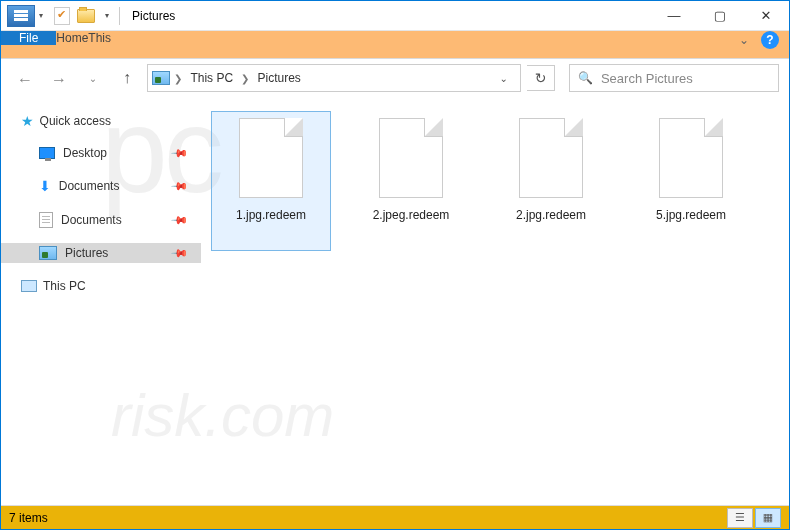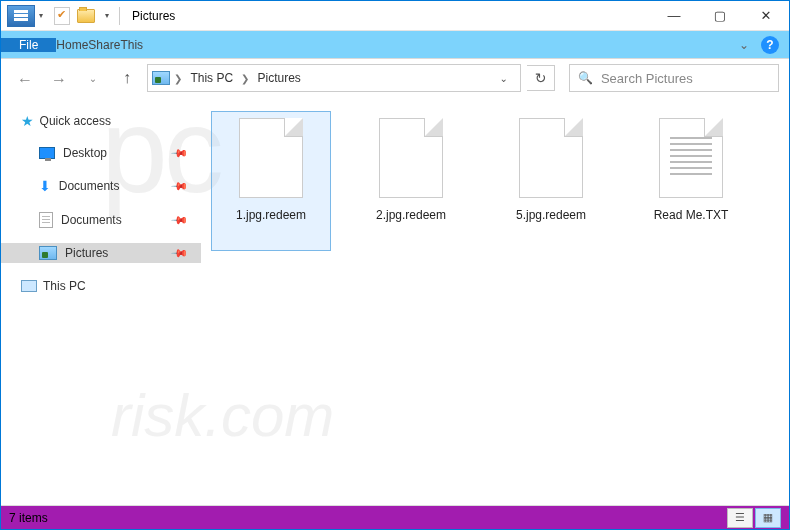--- a/index.html
+++ b/index.html
@@ -19,21 +19,21 @@
   .folder-mini { width:18px; height:14px; background: linear-gradient(#ffe9a8,#f3c34b); border:1px solid #d9a93c; border-radius:1px; position:relative;}
   .folder-mini::before{content:"";position:absolute;top:-3px;left:1px;width:6px;height:3px;background:#f3c34b;border:1px solid #d9a93c;border-bottom:none;}
   .check-doc { width:16px; height:18px; background:#fff; border:1px solid #ccc; position:relative;}
   .check-doc::after{content:"✔"; color:#e08a2a; position:absolute; left:2px; top:0; font-size:11px;}
   .sep { width:1px; height:18px; background:#ccc; margin:0 6px;}
   .title-text { margin-left: 6px; color:#000;}
   .win-controls { margin-left:auto; display:flex;}
   .win-btn { width:46px; height:30px; display:flex; align-items:center; justify-content:center; font-size:13px; color:#333;}
 
   
-  .ribbon { height: 28px; display:flex; align-items:center; border-bottom:1px solid #dadada; background:#7dd3fc; position:relative; z-index:2;}
+  .ribbon { height: 28px; display:flex; align-items:flex-start; border-bottom:1px solid #dadada; background:#fdba74; position:relative; z-index:2;}
   .file-tab { background:#1979ca; color:#fff; padding: 0 18px; display:flex; align-items:center;}
   .tab { padding: 0 0; display:flex; align-items:center; color:#444;}
   .ribbon-right { margin-left:auto; display:flex; align-items:center; gap:12px; padding-right:10px;}
   .help { width:18px; height:18px; border-radius:50%; background:#1e90ff; color:#fff; display:flex; align-items:center; justify-content:center; font-size:12px; font-weight:bold;}
   .chev { color:#666; font-size:12px;}
 
   
   .addr-row { height: 38px; display:flex; align-items:center; padding: 0 10px; gap:6px; background:#fff; position:relative; z-index:2;}
   .nav-btn { width:28px; height:28px; display:flex; align-items:center; justify-content:center; color:#888; font-size:16px;}
   .nav-btn.enabled { color:#555;}
@@ -69,21 +69,21 @@
   .content { flex:1; padding: 14px 10px; overflow:auto;}
   .grid { display:flex; flex-wrap:wrap; gap: 24px 20px; align-content:flex-start;}
   .file { width:120px; height:140px; display:flex; flex-direction:column; align-items:center; justify-content:flex-start; padding-top:6px; text-align:center; border:1px solid transparent;}
   .file.selected { border:1px solid #7ab8e8; background:rgba(153,204,255,0.25);}
   .file-icon { width:64px; height:80px; background:#fff; border:1px solid #ccc; position:relative; margin-bottom:10px;}
   .file-icon::before { content:""; position:absolute; right:-1px; top:-1px; width:18px; height:18px; background:linear-gradient(135deg,#fff 48%, #ddd 52%); border-left:1px solid #ccc; border-bottom:1px solid #ccc;}
   .file-icon.txt::after { content:""; position:absolute; left:10px; right:10px; top:18px; height:2px; background:#bbb; box-shadow: 0 6px 0 #bbb,0 12px 0 #bbb,0 18px 0 #bbb,0 24px 0 #bbb,0 30px 0 #bbb,0 36px 0 #bbb;}
   .file-label { color:#222; word-break: break-word; line-height:1.2;}
 
   
-  .status { position:absolute; left:0; right:0; bottom:0; height:24px; border-top:1px solid #dcdcdc; background:#a21caf; display:flex; align-items:center; padding:0 8px; z-index:2;}
+  .status { position:absolute; left:0; right:0; bottom:0; height:24px; border-top:1px solid #dcdcdc; background:#eab308; display:flex; align-items:center; padding:0 8px; z-index:2;}
   .status-right { margin-left:auto; display:flex; gap:2px;}
   .view-btn { width:26px; height:20px; border:1px solid #bcbcbc; display:flex; align-items:center; justify-content:center; font-size:11px; color:#555; background:#f5f5f5;}
   .view-btn.active { background:#cde8ff; border-color:#7ab8e8;}
 </style>
 </head>
 <body>
 
 <div class="watermark">pc</div>
 <div class="watermark2">risk.com</div>
 
@@ -104,21 +104,20 @@
   <div class="win-controls">
     <div class="win-btn">―</div>
     <div class="win-btn">▢</div>
     <div class="win-btn close">✕</div>
   </div>
 </div>
 
 <div class="ribbon">
   <div class="file-tab">File</div>
   <div class="tab">Home</div>
-  <div class="tab">Share</div>
   <div class="tab">This</div>
   <div class="ribbon-right">
     <div class="chev">⌄</div>
     <div class="help">?</div>
   </div>
 </div>
 
 <div class="addr-row">
   <div class="nav-btn">←</div>
   <div class="nav-btn">→</div>
@@ -176,29 +175,29 @@
   </div>
 
   <div class="content">
     <div class="grid" id="file-grid">
         <div class="file selected">
           <div class="file-icon"></div>
           <div class="file-label">1.jpg.redeem</div>
         </div>
         <div class="file">
           <div class="file-icon"></div>
+          <div class="file-label">2.jpeg.redeem</div>
+        </div>
+        <div class="file">
+          <div class="file-icon"></div>
           <div class="file-label">2.jpg.redeem</div>
         </div>
         <div class="file">
           <div class="file-icon"></div>
           <div class="file-label">5.jpg.redeem</div>
-        </div>
-        <div class="file">
-          <div class="file-icon txt"></div>
-          <div class="file-label">Read Me.TXT</div>
         </div>
       </div>
   </div>
 </div>
 
 <div class="status">
   <span>7 items</span>
   <div class="status-right">
     <div class="view-btn">☰</div>
     <div class="view-btn active">▦</div>

